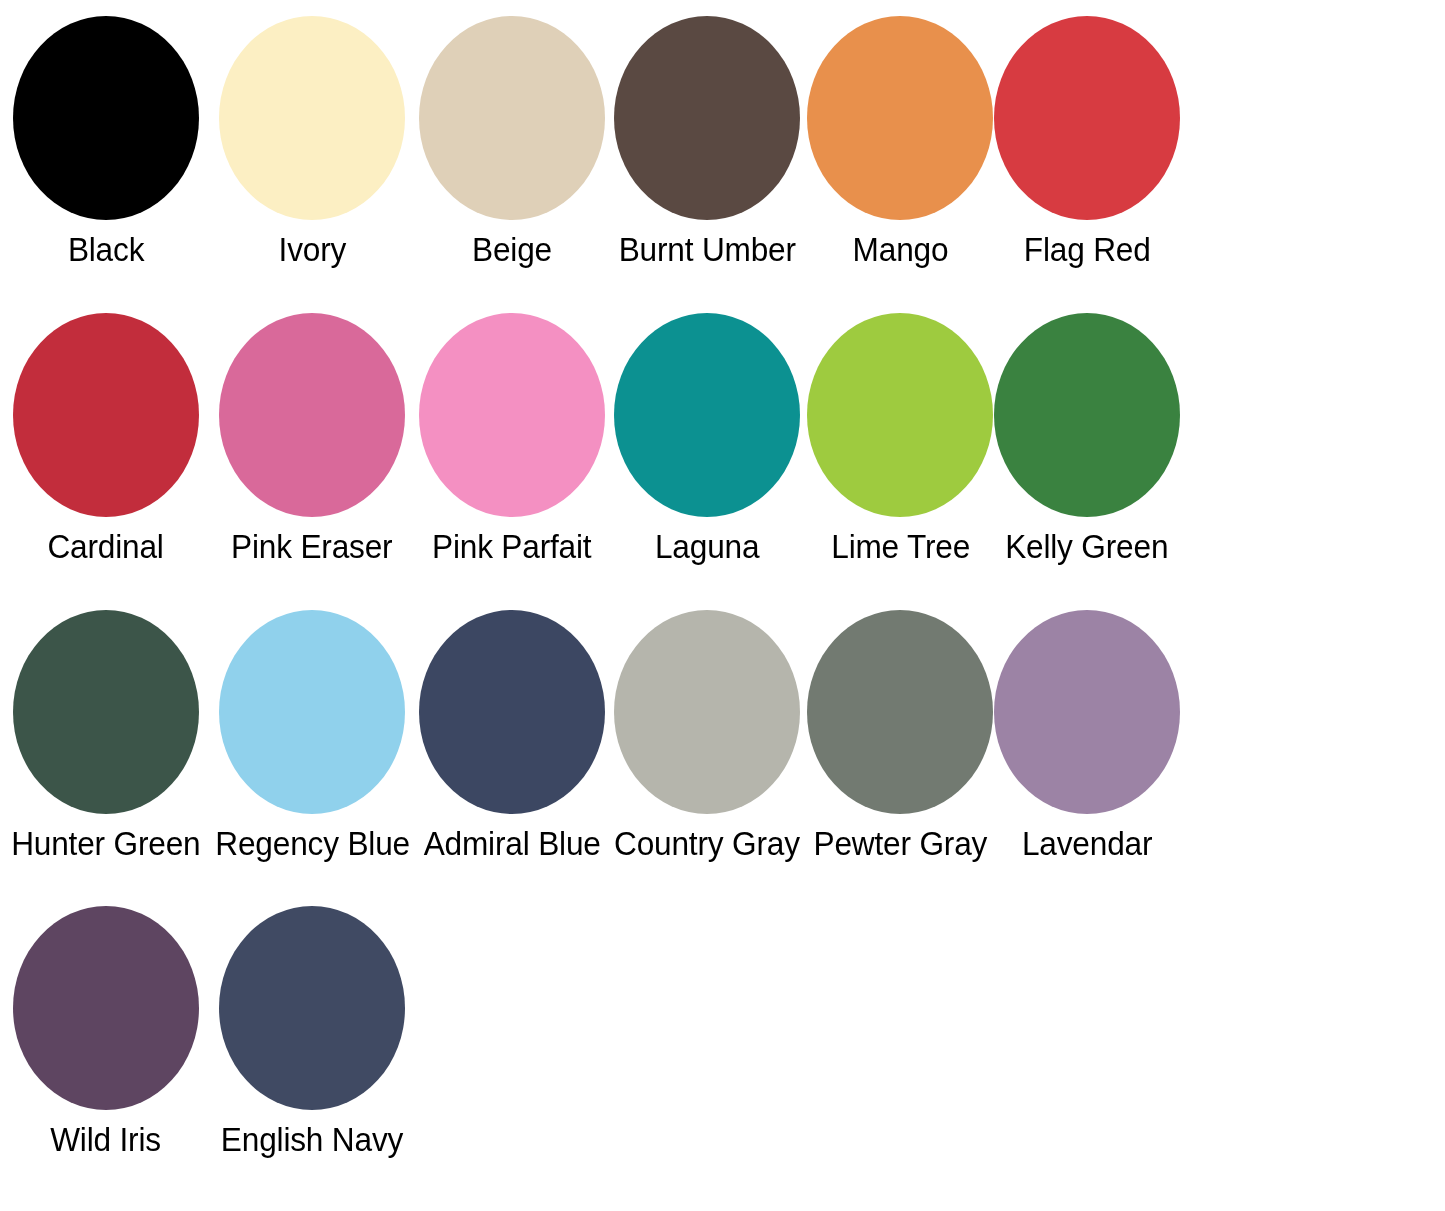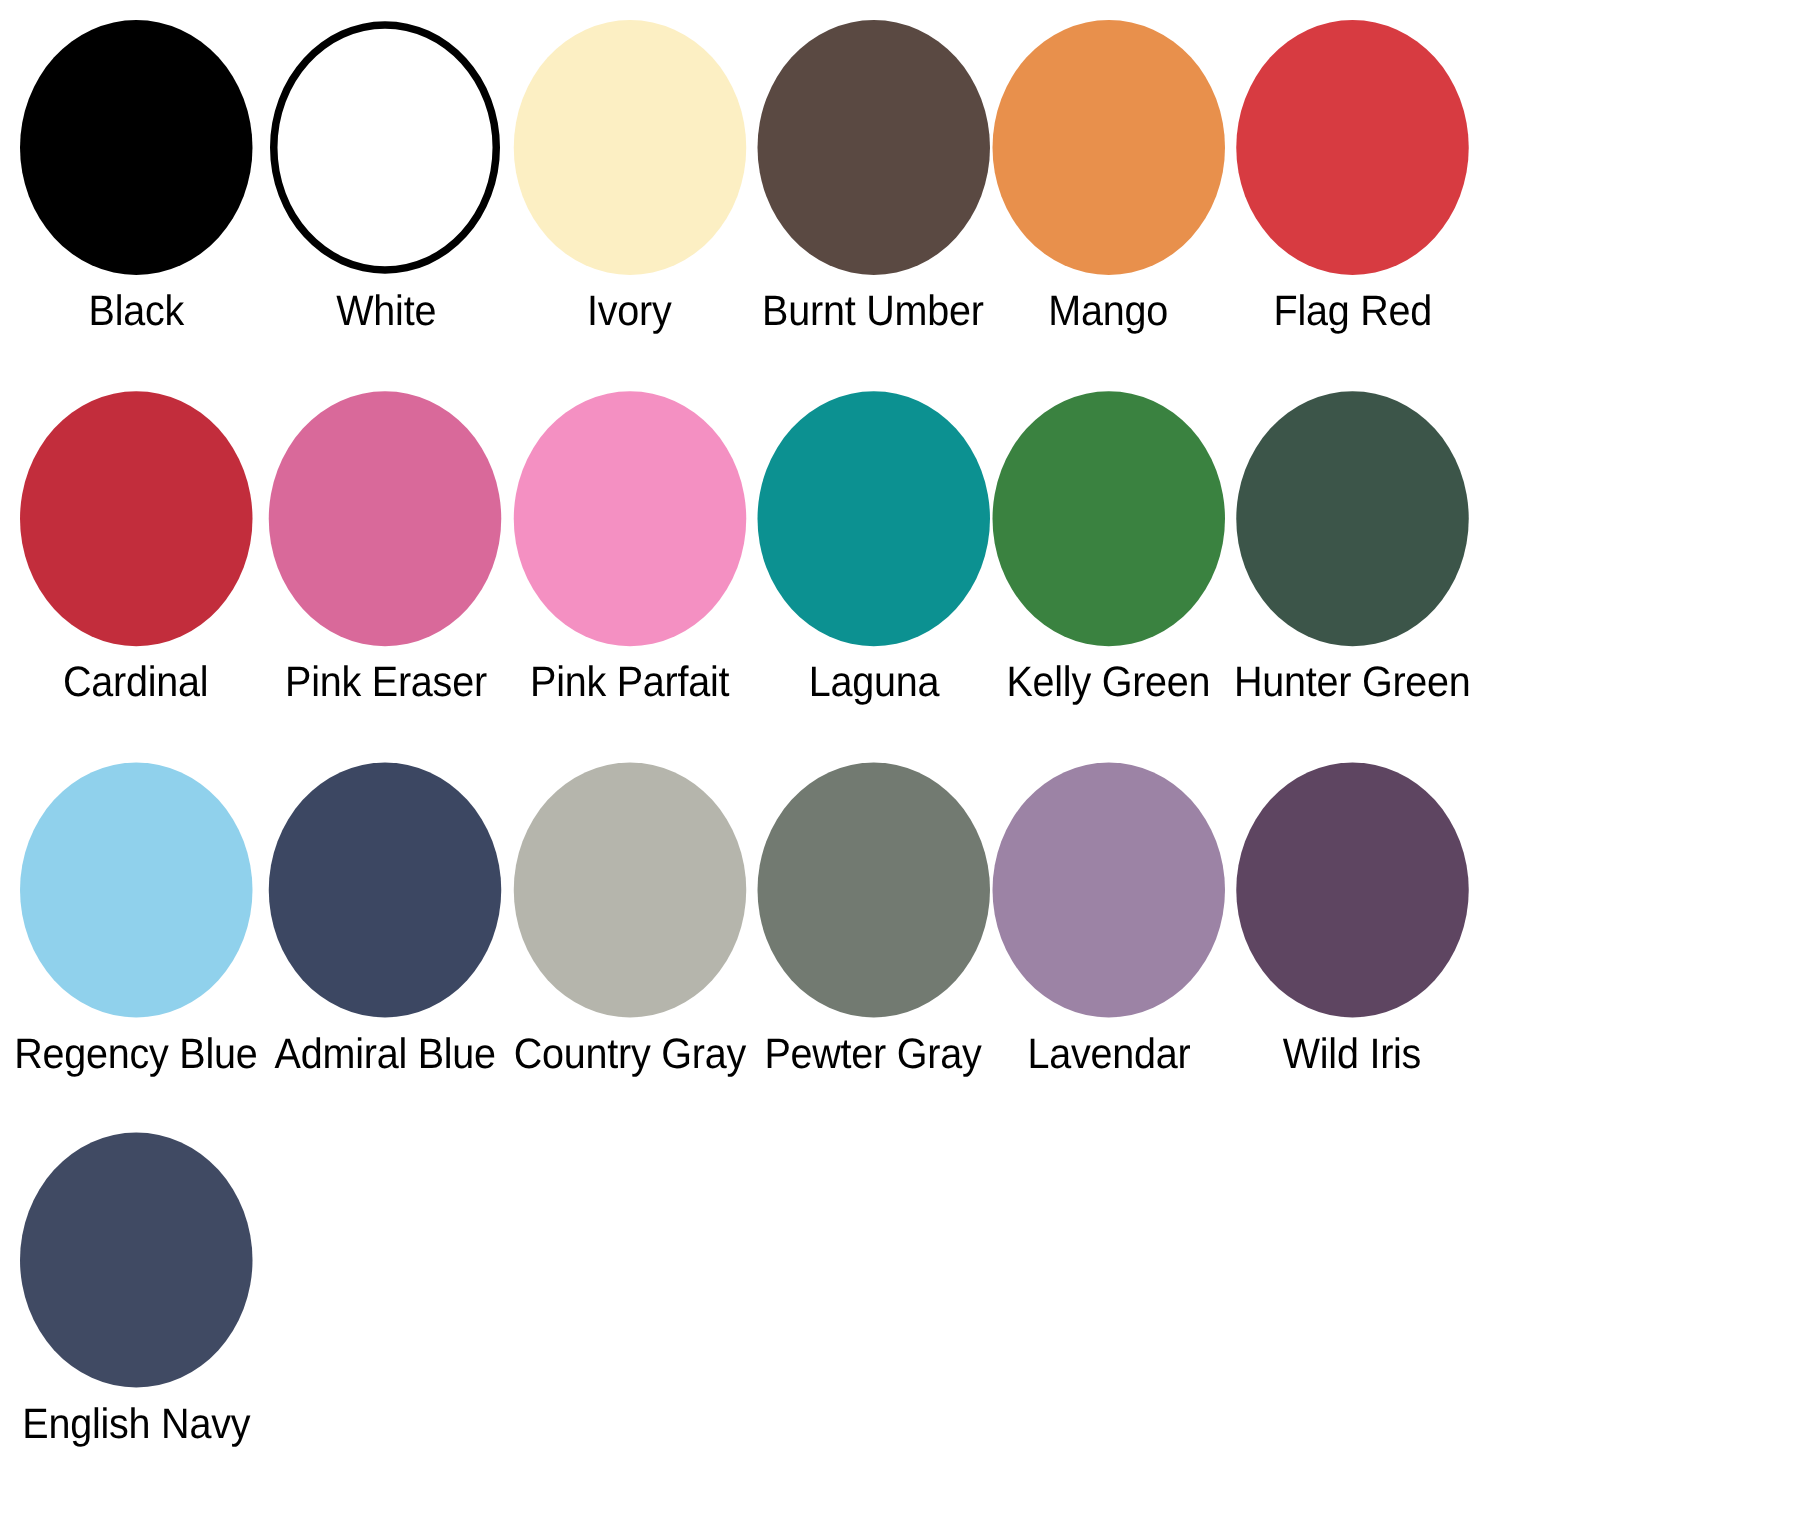--- a/index.html
+++ b/index.html
@@ -64,29 +64,29 @@
 
 <div class="swatch-grid">
     <div class="swatch-cell">
       <div class="swatch-dot-wrap">
         <div class="swatch-dot" style="background-color: rgb(0, 0, 0);"></div>
       </div>
       <div class="swatch-label">Black</div>
     </div>
     <div class="swatch-cell">
       <div class="swatch-dot-wrap">
-        <div class="swatch-dot outlined" style="background-color: rgb(255, 255, 255);"></div>
+        <div class="swatch-dot" style="background-color: rgb(252, 239, 195);"></div>
       </div>
-      <div class="swatch-label">White</div>
+      <div class="swatch-label">Ivory</div>
     </div>
     <div class="swatch-cell">
       <div class="swatch-dot-wrap">
-        <div class="swatch-dot" style="background-color: rgb(252, 239, 195);"></div>
+        <div class="swatch-dot" style="background-color: rgb(223, 208, 184);"></div>
       </div>
-      <div class="swatch-label">Ivory</div>
+      <div class="swatch-label">Beige</div>
     </div>
     <div class="swatch-cell">
       <div class="swatch-dot-wrap">
         <div class="swatch-dot" style="background-color: rgb(90, 73, 66);"></div>
       </div>
       <div class="swatch-label">Burnt Umber</div>
     </div>
     <div class="swatch-cell">
       <div class="swatch-dot-wrap">
         <div class="swatch-dot" style="background-color: rgb(232, 144, 76);"></div>
@@ -115,20 +115,26 @@
       <div class="swatch-dot-wrap">
         <div class="swatch-dot" style="background-color: rgb(244, 144, 194);"></div>
       </div>
       <div class="swatch-label">Pink Parfait</div>
     </div>
     <div class="swatch-cell">
       <div class="swatch-dot-wrap">
         <div class="swatch-dot" style="background-color: rgb(12, 145, 145);"></div>
       </div>
       <div class="swatch-label">Laguna</div>
+    </div>
+    <div class="swatch-cell">
+      <div class="swatch-dot-wrap">
+        <div class="swatch-dot" style="background-color: rgb(158, 203, 63);"></div>
+      </div>
+      <div class="swatch-label">Lime Tree</div>
     </div>
     <div class="swatch-cell">
       <div class="swatch-dot-wrap">
         <div class="swatch-dot" style="background-color: rgb(58, 130, 64);"></div>
       </div>
       <div class="swatch-label">Kelly Green</div>
     </div>
     <div class="swatch-cell">
       <div class="swatch-dot-wrap">
         <div class="swatch-dot" style="background-color: rgb(60, 85, 73);"></div>

